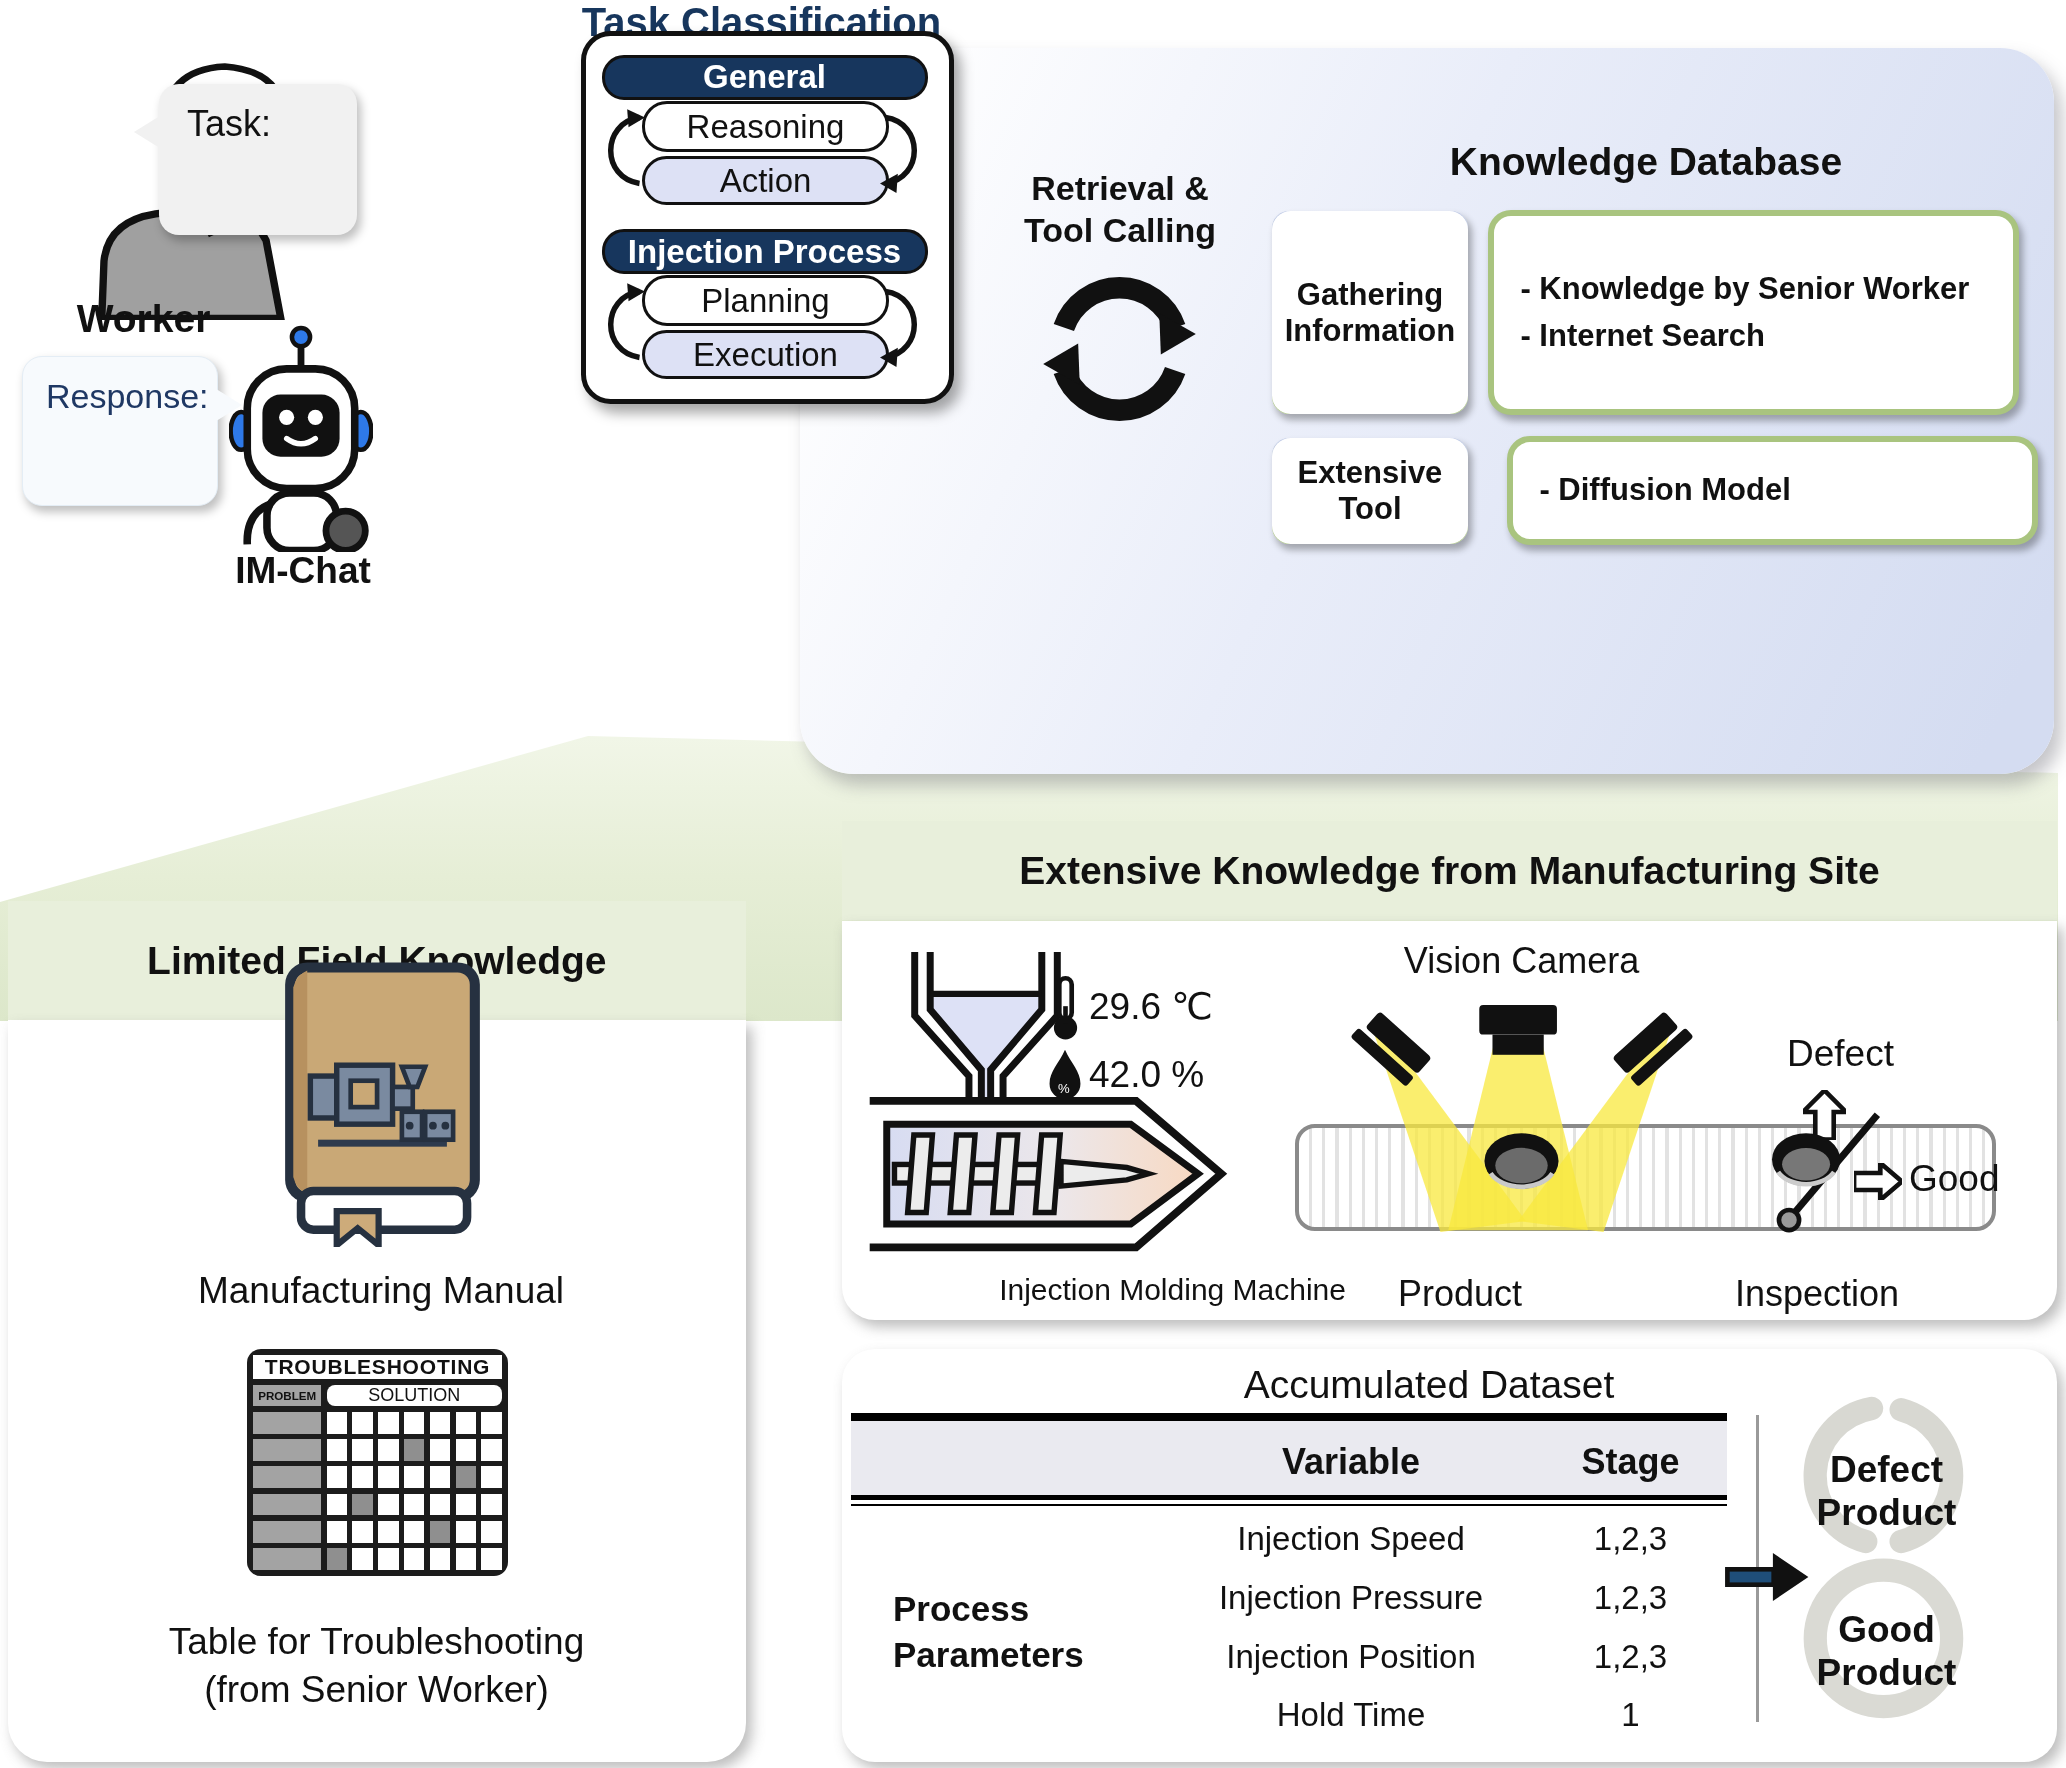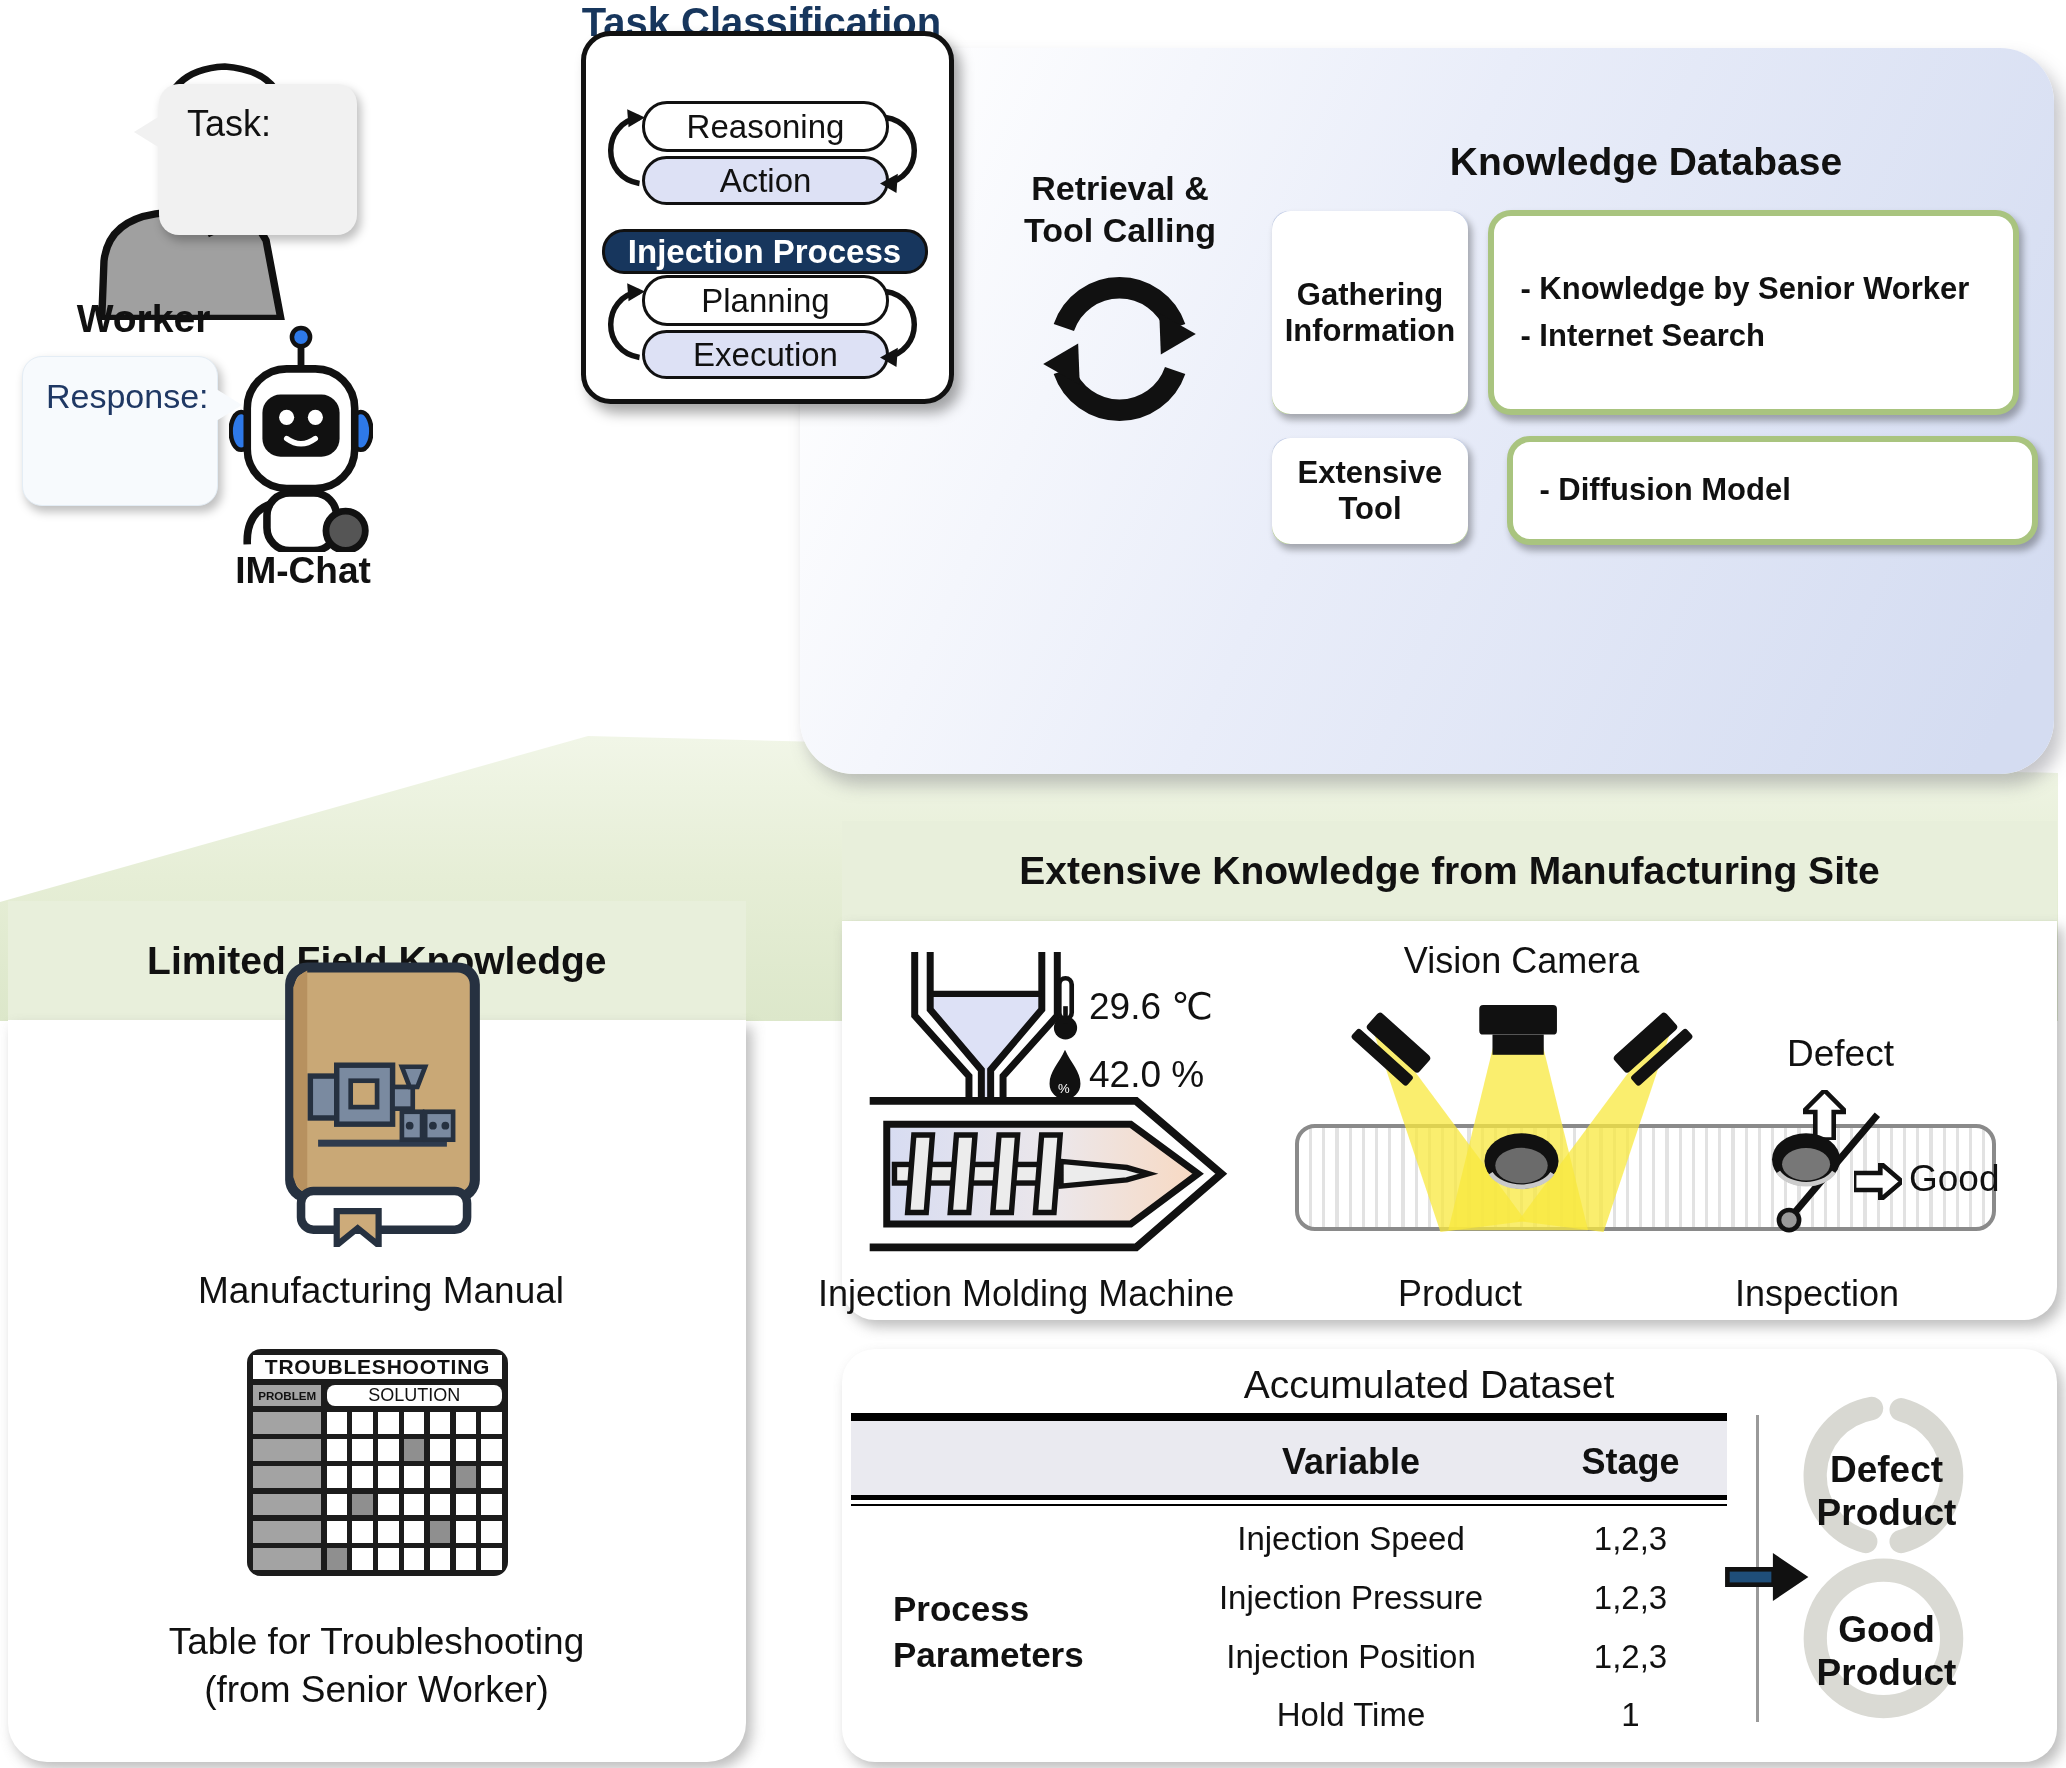--- a/index.html
+++ b/index.html
@@ -93,20 +93,21 @@
   <path d="M76 150 Q95 164 114 150" stroke="#fff" stroke-width="7" fill="none" stroke-linecap="round"></path>
   <rect x="50" y="222" width="92" height="76" rx="30" fill="#fff" stroke="#111" stroke-width="10"></rect>
   <path d="M56 236 Q22 248 24 290" stroke="#111" stroke-width="10" fill="none"></path>
   <circle cx="154" cy="272" r="26" fill="#555" stroke="#111" stroke-width="9"></circle>
 </svg>
 <div class="abs bold" style="left:210px;top:550px;width:186px;text-align:center;font-size:37px;">IM-Chat</div>
 
 <div class="abs bold" style="left:509px;top:0px;width:505px;text-align:center;font-size:40px;color:#17365d;">Task Classification</div>
 
 <div class="abs tbox" style="left:581px;top:31px;width:363px;height:363px;">
+  <div class="abs navy-pill ctr" style="left:15.5px;top:18.6px;width:320px;height:39px;">General</div>
   <div class="abs state-pill ctr" style="left:56px;top:65px;width:241px;height:45px;">Reasoning</div>
   <div class="abs state-pill lav ctr" style="left:56px;top:120px;width:241px;height:43px;">Action</div>
   <svg class="abs" style="left:11px;top:65px;" width="48" height="99" viewBox="0 0 70 128">
     <path d="M62 16 C 6 24, 6 104, 62 112" stroke="#111" stroke-width="8" fill="none"></path>
     <polygon points="44,4 70,16 46,30" fill="#111"></polygon>
   </svg>
   <svg class="abs" style="left:294px;top:65px;" width="48" height="99" viewBox="0 0 70 128">
     <path d="M8 16 C 64 24, 64 104, 8 112" stroke="#111" stroke-width="8" fill="none"></path>
     <polygon points="26,98 0,112 24,126" fill="#111"></polygon>
   </svg>
@@ -311,21 +312,21 @@
   <ellipse cx="58" cy="64" rx="44" ry="34" fill="#111"></ellipse>
   <ellipse cx="58" cy="70" rx="31" ry="21" fill="#777"></ellipse>
   <path d="M22 80 A 40 28 0 0 0 94 80" stroke="#ccc" stroke-width="6" fill="none"></path>
   <circle cx="36" cy="142" r="13" fill="#999" stroke="#111" stroke-width="6"></circle>
 </svg>
 <svg class="abs" style="left:1854px;top:1163px;" width="48" height="37" viewBox="0 0 62 48">
   <polygon points="0,13 34,13 34,0 62,24 34,48 34,35 0,35" fill="#fff" stroke="#111" stroke-width="6"></polygon>
 </svg>
 <div class="abs" style="left:1909px;top:1158px;width:132px;font-size:37px;">Good</div>
 
-<div class="abs" style="left:818px;top:1273px;width:450px;text-align:left;font-size:36px;">Injection Molding Machine</div>
+<div class="abs" style="left:896px;top:1273px;width:450px;text-align:right;font-size:30px;">Injection Molding Machine</div>
 <div class="abs" style="left:1394px;top:1273px;width:132px;text-align:center;font-size:36px;">Product</div>
 <div class="abs" style="left:1693px;top:1273px;width:248px;text-align:center;font-size:36px;">Inspection</div>
 
 <div class="abs wpanel" style="left:842px;top:1349px;width:1215px;height:413px;border-radius:33px;"></div>
 <div class="abs" style="left:1165px;top:1363px;width:528px;text-align:center;font-size:39px;">Accumulated Dataset</div>
 
 <div class="abs hline" style="left:851px;top:1413px;width:876px;height:7.8px;"></div>
 <div class="abs" style="left:851px;top:1421px;width:876px;height:75px;background:#eaeaf0;"></div>
 <div class="abs hline" style="left:851px;top:1495px;width:876px;height:4.7px;"></div>
 <div class="abs hline" style="left:851px;top:1504px;width:876px;height:2.3px;"></div>

